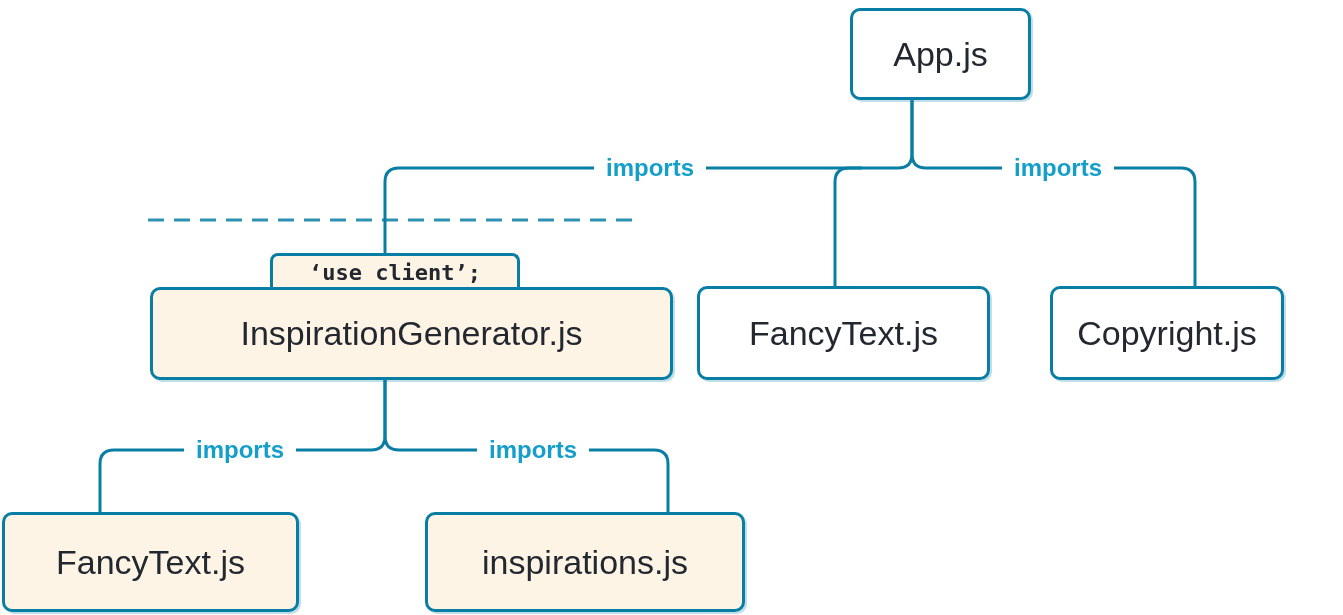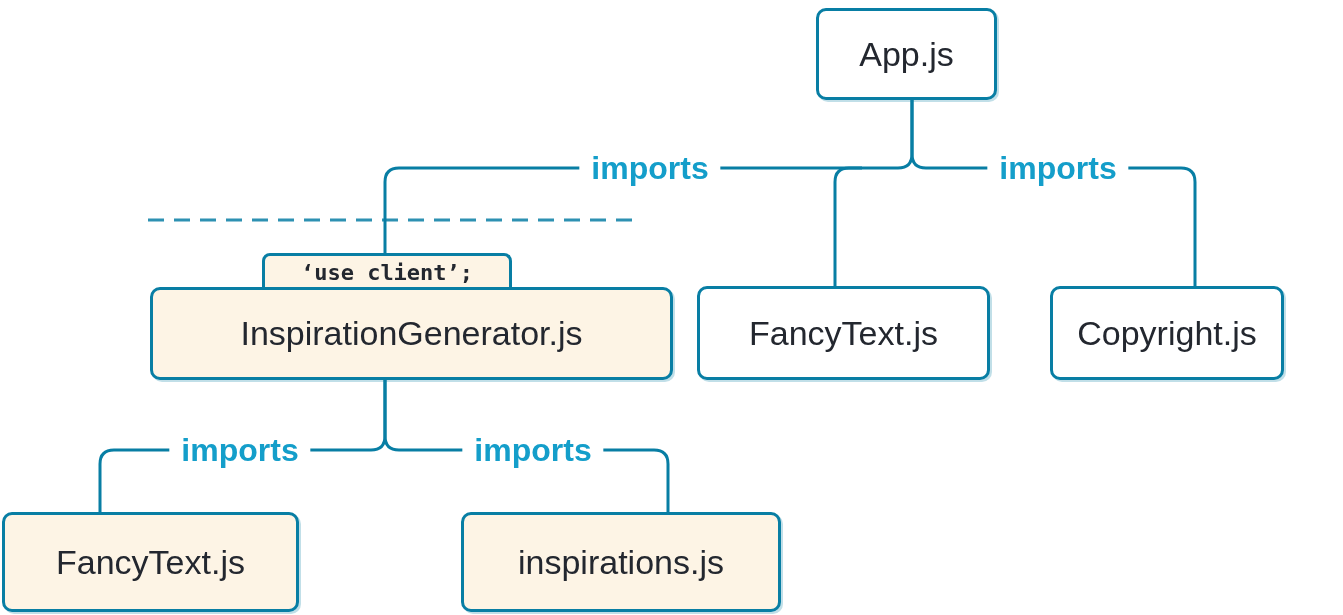--- a/index.html
+++ b/index.html
@@ -40,28 +40,29 @@
     border:3px solid var(--line);
     border-radius:8px 8px 0 0;
     border-bottom:none;
     background:var(--client-bg);
     color:var(--text);
     font-family:"DejaVu Sans Mono", monospace;
     font-size:22px;font-weight:700;
     z-index:1;
     box-sizing:border-box;
     white-space:nowrap;
+    margin-left:8px;
   }
   .edge-label{
     position:absolute;
     transform:translate(-50%,-50%);
     background:#ffffff;
     padding:0 12px;
     color:var(--edge-label);
-    font-size:32px;font-weight:700;
+    font-size:24px;font-weight:700;
     z-index:3;
     white-space:nowrap;
   }
 </style>
 </head>
 <body>
 
 <div class="canvas">
 
   <svg class="wires" width="1343" height="615" viewBox="0 0 1343 615">
@@ -77,21 +78,21 @@
     <path d="M 385 380 L 385 436 Q 385 450 399 450 L 654 450 Q 668 450 668 464 L 668 512"></path>
 
     <path class="dashed" d="M 148 220 L 637 220"></path>
   </svg>
 
   <span class="edge-label" style="left:650px;top:168px;">imports</span>
   <span class="edge-label" style="left:1058px;top:168px;">imports</span>
   <span class="edge-label" style="left:240px;top:450px;">imports</span>
   <span class="edge-label" style="left:533px;top:450px;">imports</span>
 
-  <div class="node server" style="left:816px;top:8px;width:181px;height:92px;">
+  <div class="node server" style="left:850px;top:8px;width:181px;height:92px;">
     <span>App.js</span>
   </div>
 
   <div class="directive-tag" style="left:262px;top:253px;width:250px;height:36px;">
     <span>‘use client’;</span>
   </div>
 
   <div class="node client" style="left:150px;top:287px;width:523px;height:93px;">
     <span>InspirationGenerator.js</span>
   </div>
@@ -101,17 +102,17 @@
   </div>
 
   <div class="node server" style="left:1050px;top:286px;width:234px;height:94px;">
     <span>Copyright.js</span>
   </div>
 
   <div class="node client" style="left:2px;top:512px;width:297px;height:100px;">
     <span>FancyText.js</span>
   </div>
 
-  <div class="node client" style="left:461px;top:512px;width:320px;height:100px;">
+  <div class="node client" style="left:425px;top:512px;width:320px;height:100px;">
     <span>inspirations.js</span>
   </div>
 
 </div>
 
 </body></html>

